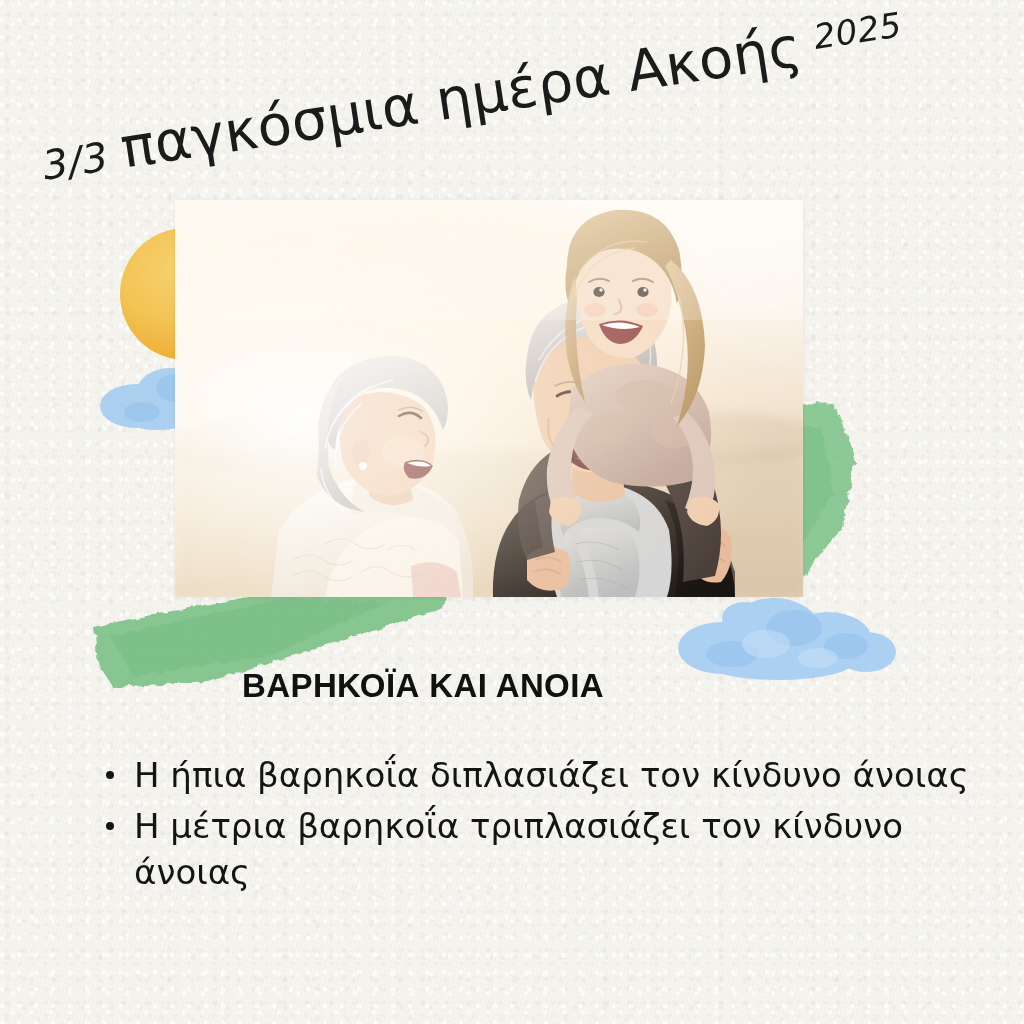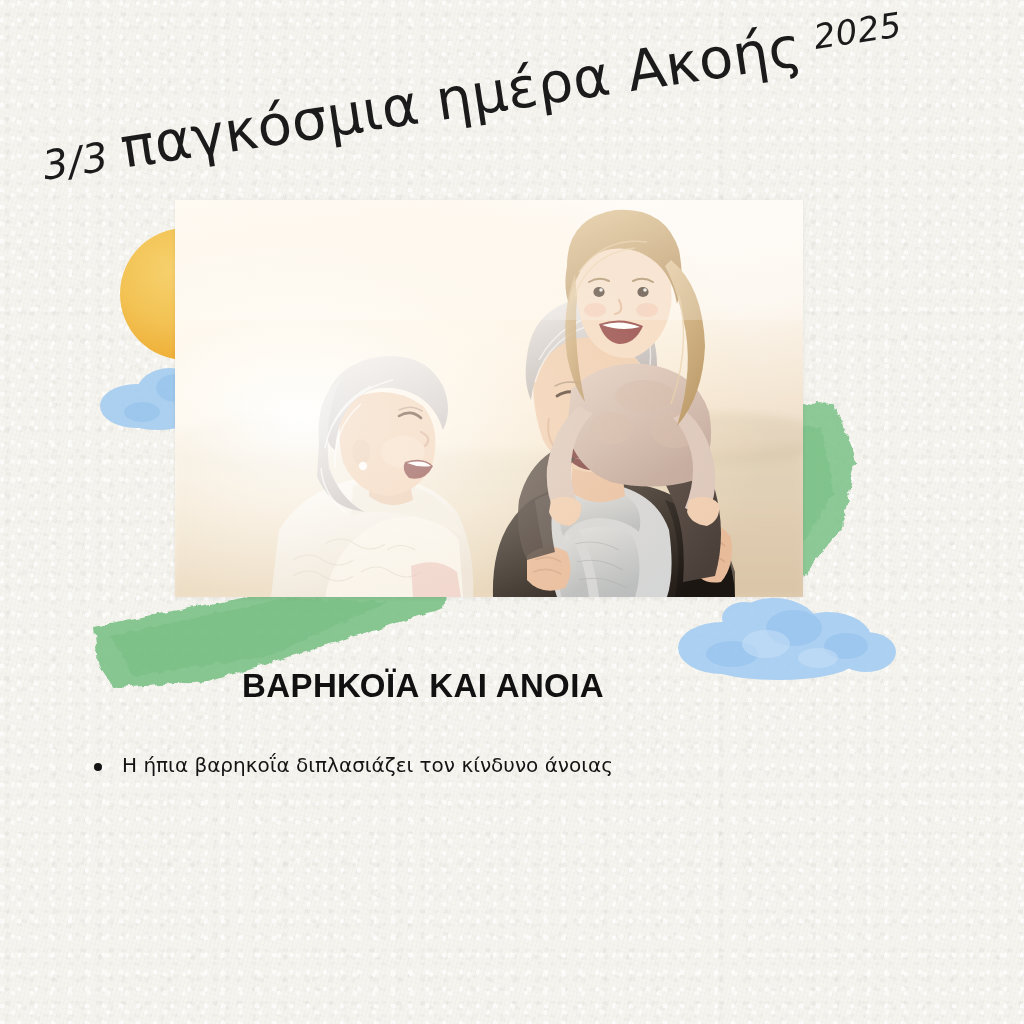--- a/index.html
+++ b/index.html
@@ -136,29 +136,29 @@
     font-family: "Liberation Sans", sans-serif;
     font-weight: bold;
     font-size: 33px;
     letter-spacing: .4px;
     color: #111111;
   }
 
   
   #facts-list {
     position: absolute;
-    left: 84px;
+    left: 96px;
     top: 752px;
     width: 900px;
     margin: 0;
     padding: 0;
     list-style: none;
     color: #141414;
     font-family: "DejaVu Sans", sans-serif;
-    font-size: 20px;
+    font-size: 34px;
     line-height: 1.37;
   }
   #facts-list li {
     position: relative;
     padding-left: 38px;
     margin-bottom: 4px;
   }
   #facts-list li .bullet-dot {
     position: absolute;
     left: 10px;
@@ -462,15 +462,19 @@
     </div>
   </div>
 
   <div id="section-heading">ΒΑΡΗΚΟΪΑ ΚΑΙ ΑΝΟΙΑ</div>
 
   <ul id="facts-list">
     <li>
       <span class="bullet-dot"></span>
       <span>Η ήπια βαρηκοΐα διπλασιάζει τον κίνδυνο άνοιας</span>
     </li>
+    <li>
+      <span class="bullet-dot"></span>
+      <span>Η μέτρια βαρηκοΐα τριπλασιάζει τον κίνδυνο άνοιας</span>
+    </li>
   </ul>
 
 </div>
 
 </body></html>

